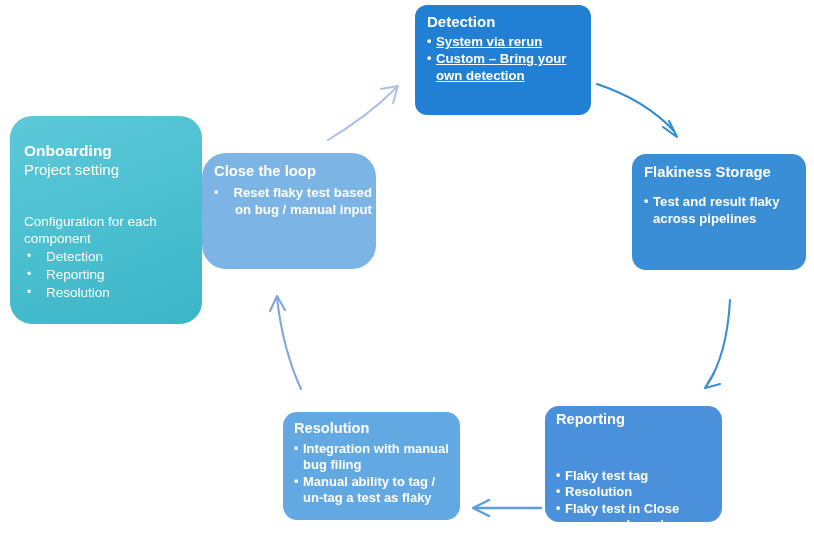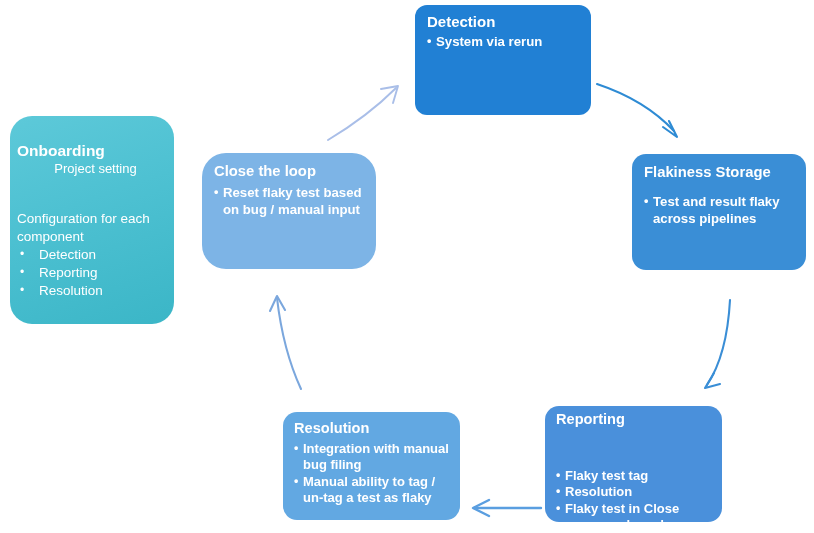--- a/index.html
+++ b/index.html
@@ -57,35 +57,34 @@
     left: 0;
     top: 0;
     font-size: 0.95em;
     line-height: 1.2;
   }
 
   
   #node-onboarding {
     left: 10px;
     top: 116px;
-    width: 164px;
+    width: 192px;
     height: 208px;
     border-radius: 22px;
     background: linear-gradient(160deg, #5dc9d9 0%, #4ec1d2 42%, #3bb6c7 100%);
-    padding: 26px 0 0 7px;
+    padding: 26px 0 0 14px;
   }
   #node-onboarding .title {
     font-size: 15.5px;
     font-weight: bold;
     margin-bottom: 1px;
   }
   #node-onboarding .subtitle {
-    font-size: 13px;
+    font-size: 15px;
     line-height: 1.2;
-    text-align: center;
   }
   #node-onboarding .config {
     font-size: 13.5px;
     line-height: 1.28;
     margin-top: 34px;
     width: 150px;
   }
   #node-onboarding ul {
     margin-top: 1px;
     font-size: 13.5px;
@@ -114,21 +113,21 @@
   #node-detection .title {
     font-size: 15px;
     font-weight: bold;
     margin-bottom: 4px;
   }
   #node-detection ul {
     font-size: 13.2px;
     font-weight: bold;
     width: 152px;
   }
-  #node-detection li { line-height: 1.26; }
+  #node-detection li { line-height: 1.26; text-decoration: underline; }
   #node-detection li::before { line-height: 1.26; }
 
   
   #node-storage {
     left: 632px;
     top: 154px;
     width: 174px;
     height: 116px;
     border-radius: 14px;
     background: #3a8ed6;
@@ -207,21 +206,21 @@
   #node-closeloop .title {
     font-size: 14.8px;
     font-weight: bold;
     margin-bottom: 5px;
   }
   #node-closeloop ul {
     font-size: 13.2px;
     font-weight: bold;
     width: 158px;
   }
-  #node-closeloop li { line-height: 1.27; }
+  #node-closeloop li { line-height: 1.27; text-align: right; }
   #node-closeloop li::before { line-height: 1.27; }
 </style>
 </head>
 <body>
 
 <div id="canvas">
 
   <svg class="arrows" viewBox="0 0 814 533" width="814" height="533">
 
     <g>
@@ -258,20 +257,21 @@
       <li>Detection</li>
       <li>Reporting</li>
       <li>Resolution</li>
     </ul>
   </div>
 
   <div class="node" id="node-detection">
     <div class="title">Detection</div>
     <ul>
       <li>System via rerun</li>
+      <li>Custom – Bring your own detection</li>
     </ul>
   </div>
 
   <div class="node" id="node-storage">
     <div class="title">Flakiness Storage</div>
     <ul>
       <li>Test and result flaky across pipelines</li>
     </ul>
   </div>
 

